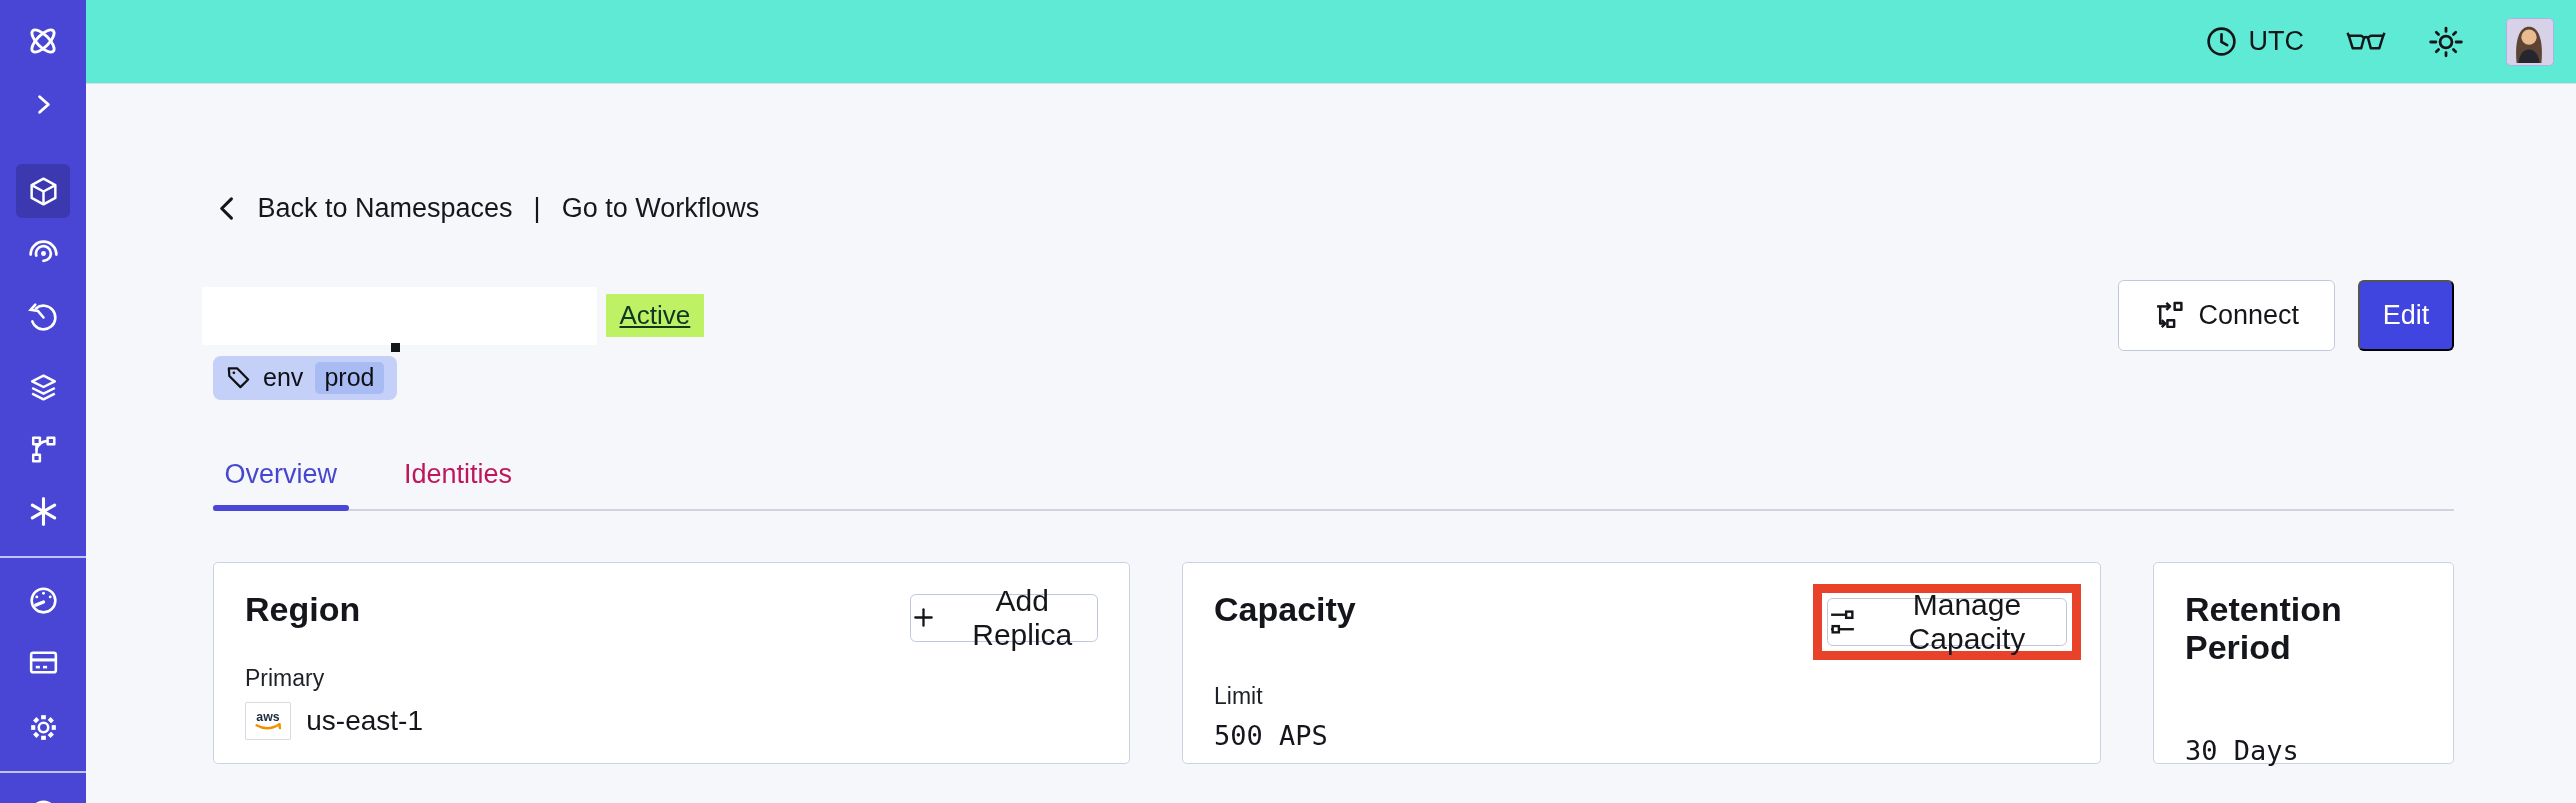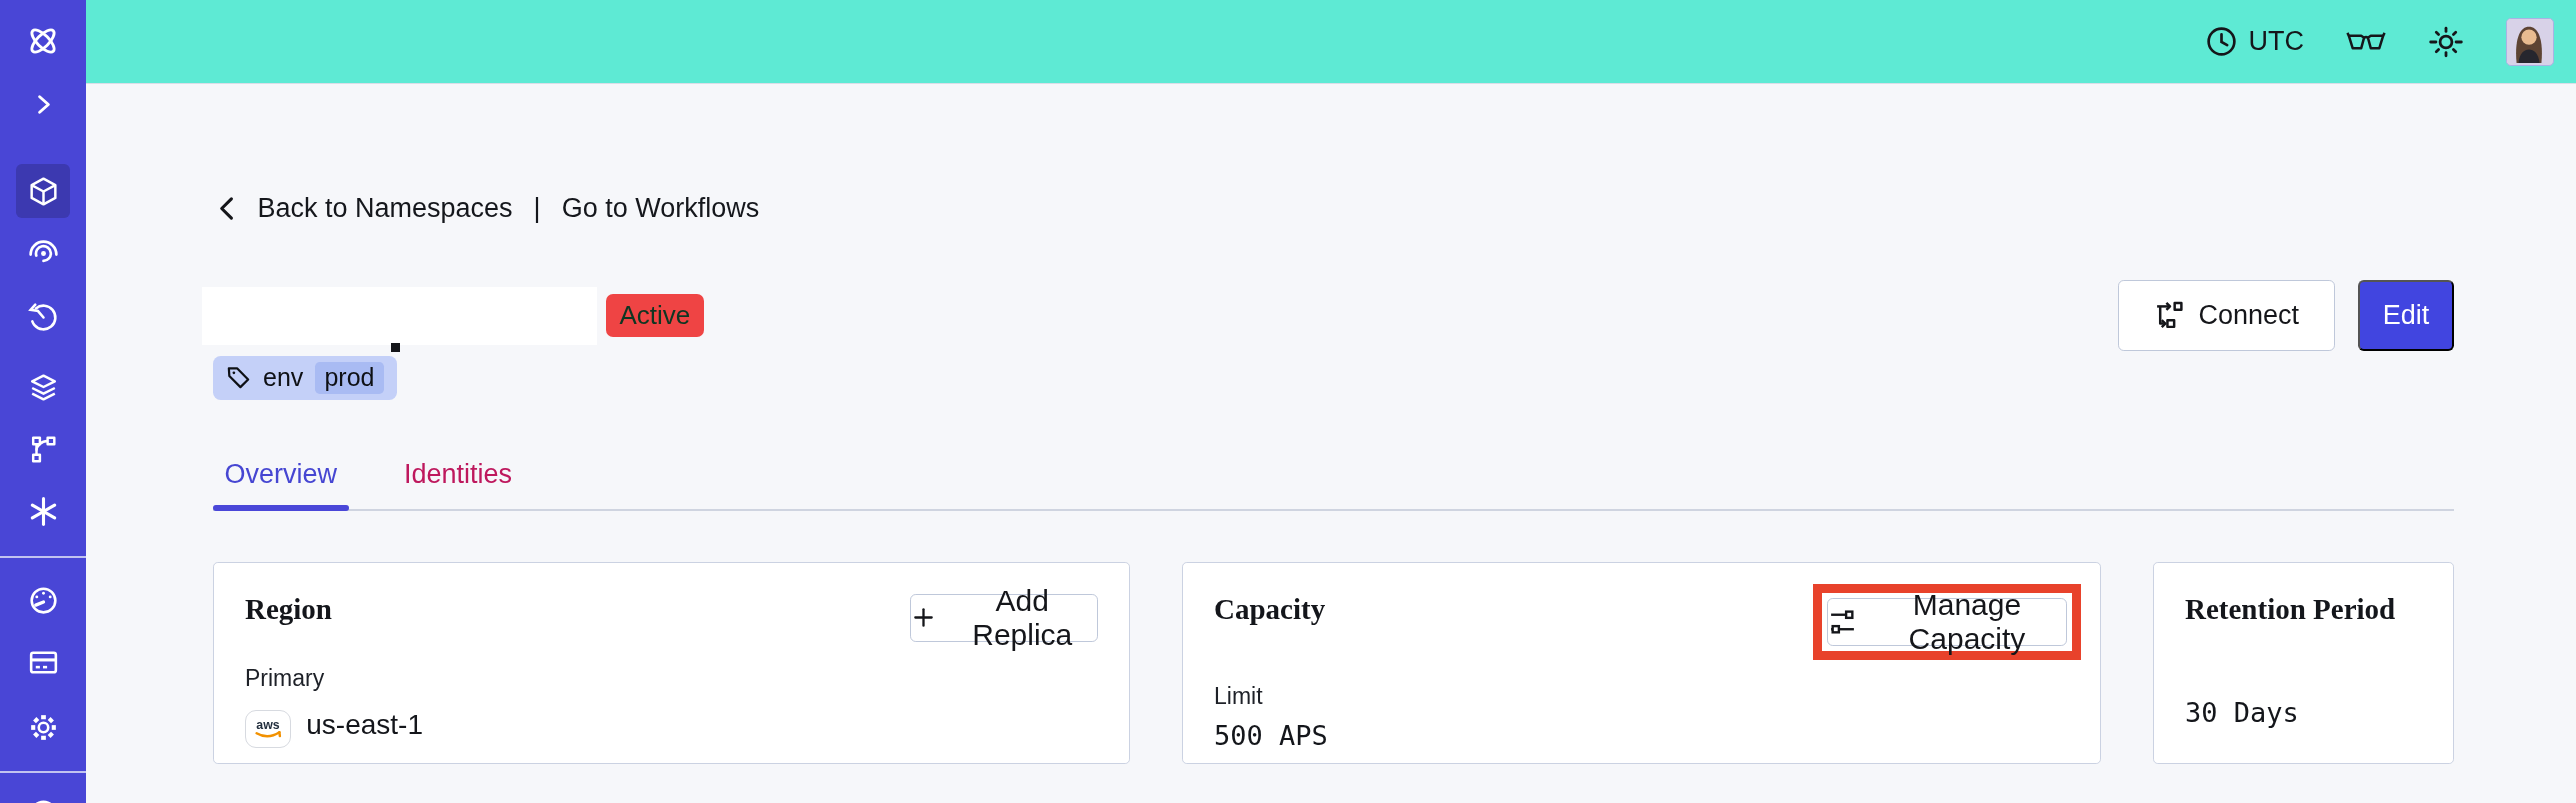--- a/index.html
+++ b/index.html
@@ -24,55 +24,55 @@
   
   .content { flex:1; background:#f6f7fa; padding:0 123px 0 127px; overflow:hidden; }
 
   .back-row { margin-top:109px; display:flex; align-items:center; gap:13.4px; }
   .back-link, .goto-link { font-size:27px; color:#15171c; cursor:pointer; }
   .crumb-sep { font-size:27px; color:#15171c; margin:0 7.7px; }
 
   .title-row { margin-top:56px; display:flex; align-items:center; position:relative; height:71px; }
   .redaction { width:395px; height:58px; background:#ffffff; margin-left:-11.5px; }
   .redaction-dot { position:absolute; left:178px; top:63px; width:8.6px; height:8.6px; background:#15161a; }
-  .badge-active { margin-left:9.6px; background:#ef4444; color:#0e3622; font-size:26px; padding:5.8px 13.4px; border-radius:7px; }
+  .badge-active { margin-left:9.6px; background:#bef264; color:#0e3622; font-size:26px; padding:5.8px 13.4px; border-radius:1px;text-decoration:underline; }
   .title-actions { margin-left:auto; display:flex; align-items:center; gap:23px; }
   .btn-outline { display:flex; align-items:center; justify-content:center; gap:13.4px; background:#fff; border:1.9px solid #bfc8da; border-radius:5.8px; font-size:27px; color:#15161a; cursor:pointer; }
   .btn-connect { width:217px; height:71px; }
   .btn-primary { width:96px; height:71px; background:#4145e0; color:#fff; display:flex; align-items:center; justify-content:center; font-size:27px; border-radius:5.8px; cursor:pointer; }
 
   .tag-row { margin-top:4.8px; }
   .tag-pill { display:inline-flex; align-items:center; gap:11.5px; background:#c4d0f8; border-radius:7.7px; padding:5.8px 13.4px 5.8px 11.5px; font-size:25px; color:#0e1015; }
   .tag-chip { background:#a9bbf3; border-radius:4.8px; padding:1.9px 9.6px; }
 
   .tabs-row { margin-top:59px; position:relative; }
   .tabs { display:flex; gap:44px;margin-top:44px; }
   .tab { font-size:27px; padding:0 11.5px 19px 11.5px; cursor:pointer; position:relative; color:#be185d; }
   .tab.active { color:#4646d2; }
   .tab.active::after { content:""; position:absolute; left:0; right:0; bottom:-1.9px; height:5.8px; background:#4a47d8; border-radius:2.9px; z-index:1; }
   .tab-track { position:absolute; left:0; right:0; bottom:-1.9px; height:1.9px; background:#cfd4e0; }
 
   .cards-row { margin-top:53px; display:grid; grid-template-columns:917px 919px 301px; column-gap:52px; }
   .card { background:#fff; border:1.9px solid #cbd2e2; border-radius:4.8px; height:202px; padding:27px 31px; }
   .card-head { display:flex; align-items:flex-start; }
-  .card-title { font-size:29px; font-weight:700; color:#14161b; line-height:38px;font-family:Liberation Serif, serif; }
+  .card-title { font-size:34px; font-weight:700; color:#14161b; line-height:38px; }
   .card-label { margin-top:23px; font-size:23px; color:#1e2128; }
   .value-row { margin-top:9.6px; display:flex; align-items:center; gap:15.3px; }
   .mono-value { font-family:"DejaVu Sans Mono", monospace; font-size:27px; color:#14161b; }
   .region-value { font-size:28px; color:#14161b; }
 
   .btn-card { display:flex; align-items:center; justify-content:center; gap:11.5px; background:#fff; border:1.9px solid #bfc8da; border-radius:5.8px; font-size:30px; color:#15161a; cursor:pointer; height:48px; }
   .btn-add-replica { width:188px; margin-left:auto; margin-top:3.8px; }
   .btn-manage { width:240px; }
 
   .badge-ondemand { margin-left:17.3px; align-self:center; display:flex; align-items:center; gap:9.6px; background:#dcd2f8; color:#121316; font-size:25px; padding:6.7px 13.4px; border-radius:5.8px; }
 
   .annotation { margin-left:auto; margin-top:-5.8px; margin-right:-11.5px; border:9.6px solid #e8422b; padding:4.8px; }
 
-  .aws-chip { width:46px; height:38px; background:#fff; border:1.9px solid #d7dae0; border-radius:11px; display:flex; align-items:center; justify-content:center;margin-top:8px; }
+  .aws-chip { width:46px; height:38px; background:#fff; border:1.9px solid #d7dae0; border-radius:2px; display:flex; align-items:center; justify-content:center; }
 
   .retention-value { margin-top:69px; }
 </style>
 </head>
 <body>
 
 <div class="app">
 
   <nav class="sidebar">
     <div class="snav" style="top:14.4px">

